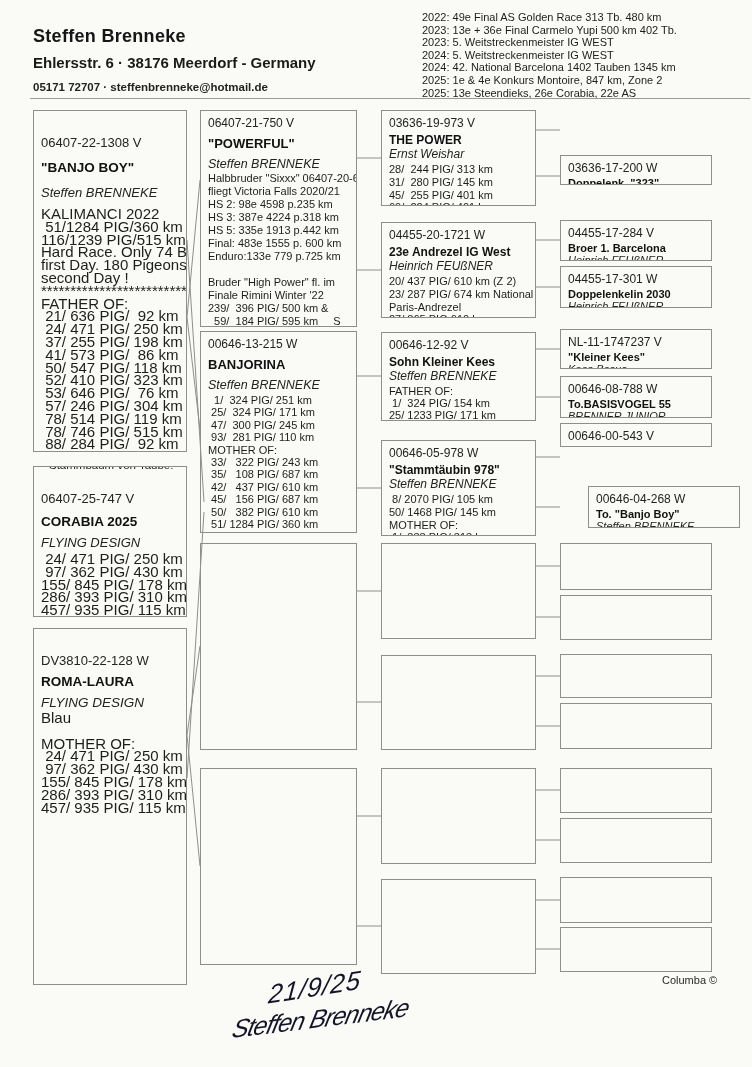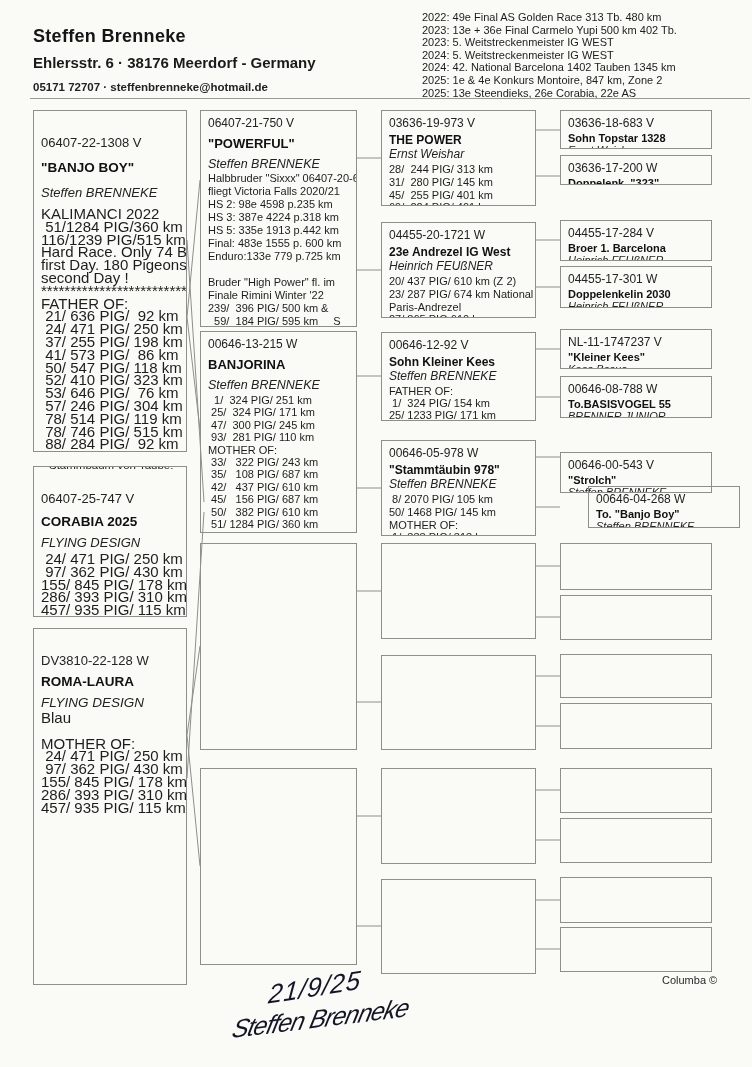--- a/index.html
+++ b/index.html
@@ -237,25 +237,20 @@
 50/ 1468 PIG/ 145 km
 MOTHER OF:
  1/  338 PIG/ 313 km</div>
   </div>
 
   <div class="box" style="left:381px;top:543px;width:155px;height:96px"></div>
   <div class="box" style="left:381px;top:655px;width:155px;height:95px"></div>
   <div class="box" style="left:381px;top:768px;width:155px;height:96px"></div>
   <div class="box" style="left:381px;top:879px;width:155px;height:95px"></div>
 
-  <div class="box g4" style="left:560px;top:110px;width:152px;height:39px">
-    <div class="ring">03636-18-683 V</div>
-    <div class="bname">Sohn Topstar 1328</div>
-    <div class="owner">Ernst Weishar</div>
-  </div>
   <div class="box g4" style="left:560px;top:155px;width:152px;height:30px">
     <div class="ring">03636-17-200 W</div>
     <div class="bname">Doppelenk. "323"</div>
     <div class="owner">Ernst Weishar</div>
   </div>
   <div class="box g4" style="left:560px;top:220px;width:152px;height:41px">
     <div class="ring">04455-17-284 V</div>
     <div class="bname">Broer 1. Barcelona</div>
     <div class="owner">Heinrich FEUßNER</div>
   </div>
@@ -267,21 +262,21 @@
   <div class="box g4" style="left:560px;top:329px;width:152px;height:40px">
     <div class="ring">NL-11-1747237 V</div>
     <div class="bname">"Kleiner Kees"</div>
     <div class="owner">Kees Bosua</div>
   </div>
   <div class="box g4" style="left:560px;top:376px;width:152px;height:42px">
     <div class="ring">00646-08-788 W</div>
     <div class="bname">To.BASISVOGEL 55</div>
     <div class="owner">BRENNER JUNIOR</div>
   </div>
-  <div class="box g4" style="left:560px;top:452px;width:152px;height:41px">
+  <div class="box g4" style="left:560px;top:423px;width:152px;height:24px">
     <div class="ring">00646-00-543 V</div>
     <div class="bname">"Strolch"</div>
     <div class="owner">Steffen BRENNEKE</div>
   </div>
   <div class="box g4" style="left:588px;top:486px;width:152px;height:42px">
     <div class="ring">00646-04-268 W</div>
     <div class="bname">To. "Banjo Boy"</div>
     <div class="owner">Steffen BRENNEKE</div>
   </div>
 

